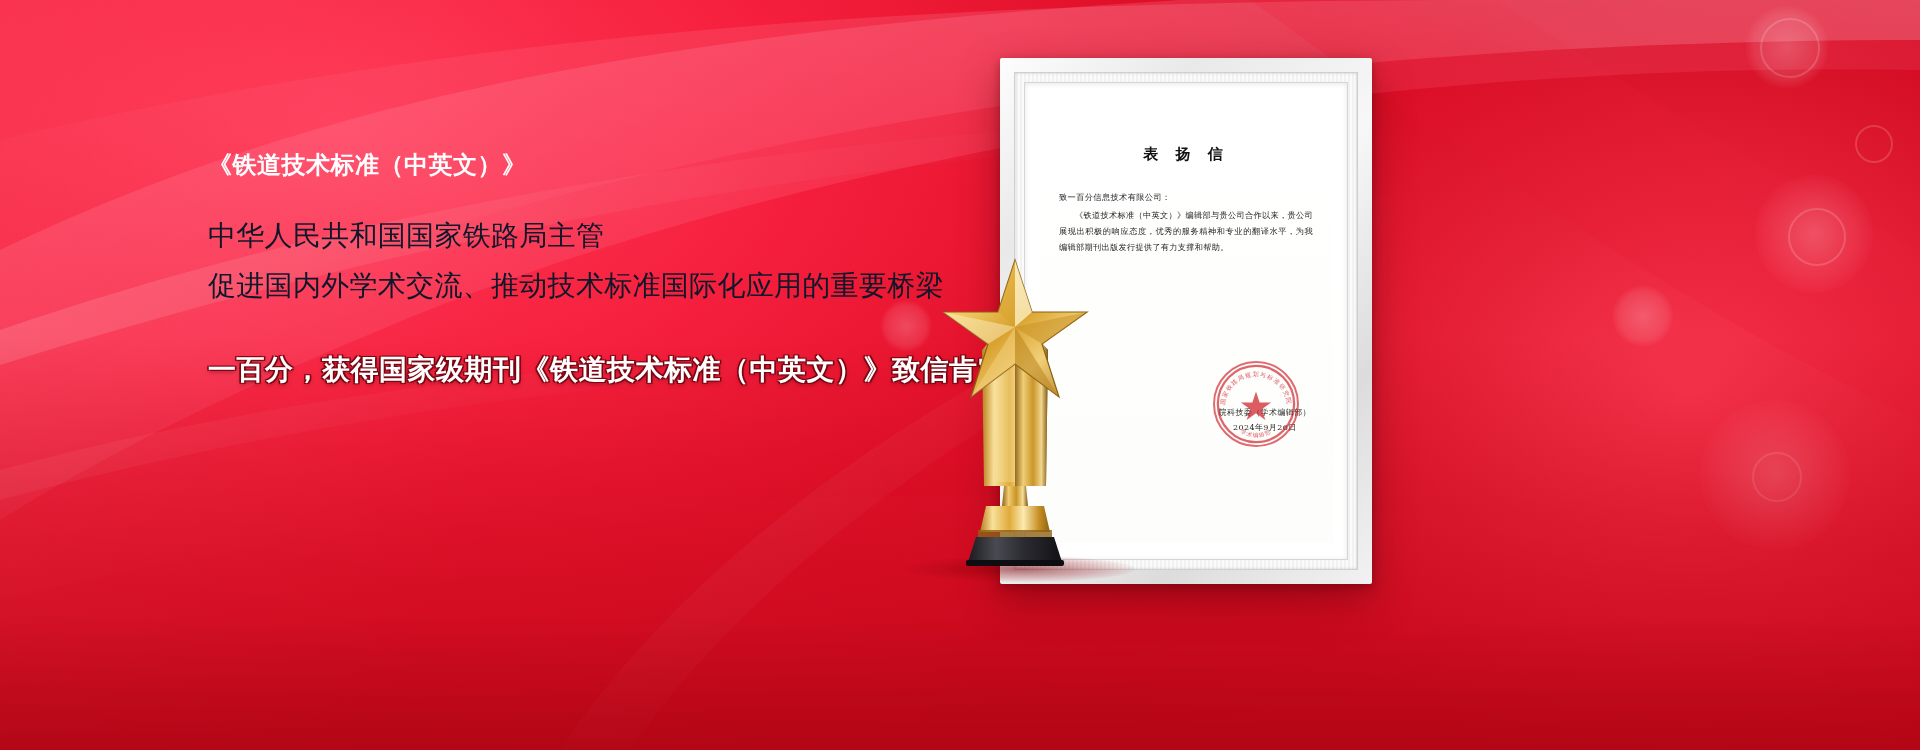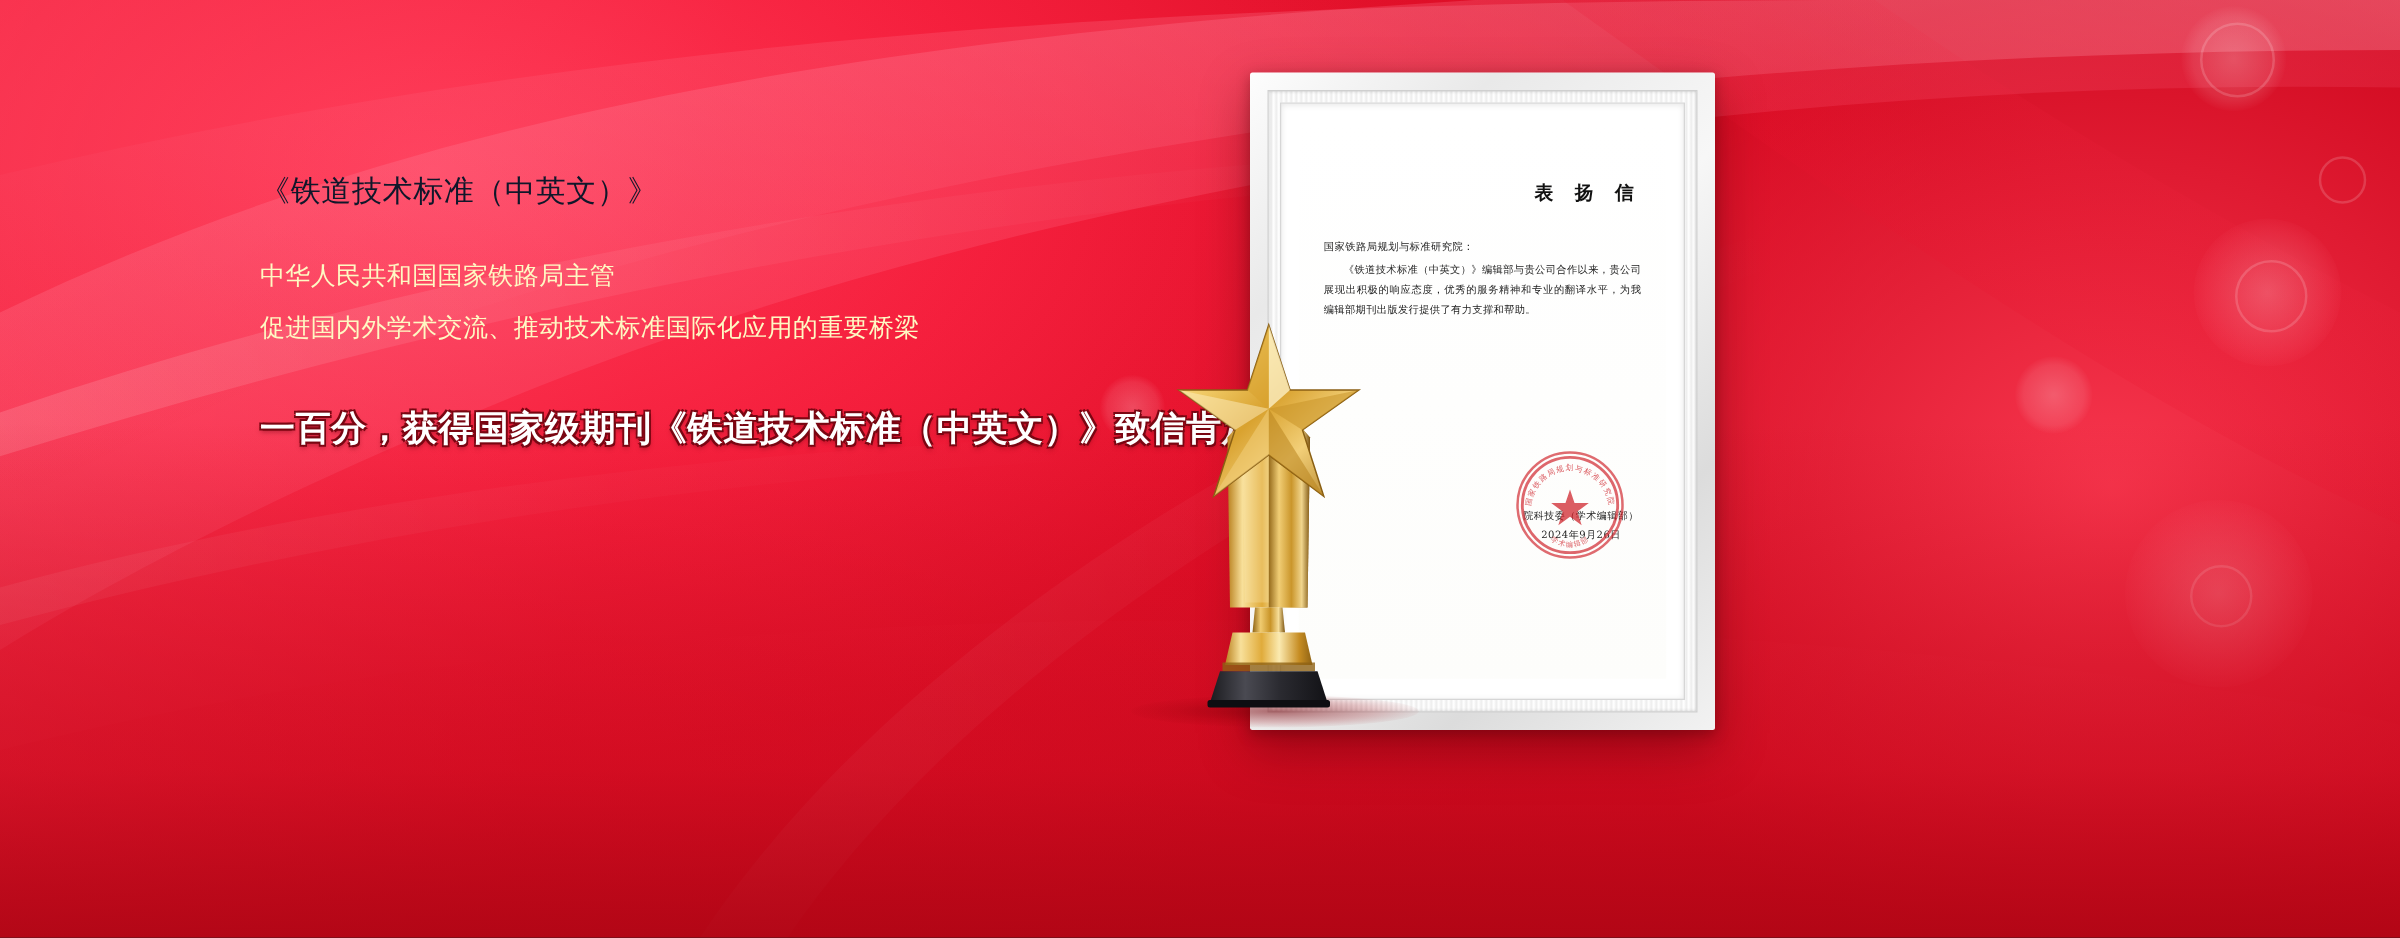--- a/index.html
+++ b/index.html
@@ -68,30 +68,30 @@
 
   
   .text-col {
     position: absolute;
     left: 208px;
     top: 140px;
     width: 820px;
   }
   .journal-title {
     font-size: 24px;
+    font-weight: 700;
+    color: #ffffff;
+    letter-spacing: 0.5px;
+    margin: 11px 0 42px 0;
+    line-height: 1.2;
+  }
+  .desc-line {
+    font-size: 28px;
     font-weight: 400;
     color: #0f172a;
-    letter-spacing: 0.5px;
-    margin: 0 0 42px 0;
-    line-height: 1.2;
-  }
-  .desc-line {
-    font-size: 20px;
-    font-weight: 400;
-    color: #fef9c3;
     line-height: 1.0;
     margin: 0 0 22px 0;
     letter-spacing: 0.3px;
   }
   .headline {
     margin: 52px 0 0 0;
     font-size: 28px;
     font-weight: 700;
     color: #ffffff;
     letter-spacing: 0.5px;
@@ -162,21 +162,21 @@
     height: 100%;
     box-sizing: border-box;
     background: linear-gradient(180deg, #ffffff 0%, #fdfdfb 100%);
     font-family: "DejaVu Serif", "Liberation Serif", serif;
     color: #1d1d1d;
     padding: 46px 20px 0 20px;
     box-sizing: border-box;
     overflow: hidden;
   }
   .cert-title {
-    text-align: right;
+    text-align: center;
     font-size: 15px;
     font-weight: 700;
     letter-spacing: 6px;
     margin: 0 0 26px 0;
     color: #111;
   }
   .cert-salutation {
     font-size: 8.2px;
     line-height: 1.9;
     margin: 0 0 2px 0;
@@ -297,21 +297,21 @@
 
   </div>
 
   <div class="frame">
     <div class="frame-inner-bevel">
       <div class="mat">
         <div class="cert">
 
           <div class="cert-title">表 扬 信</div>
 
-          <div class="cert-salutation">国家铁路局规划与标准研究院：</div>
+          <div class="cert-salutation">致一百分信息技术有限公司：</div>
 
           <div class="cert-para">《铁道技术标准（中英文）》编辑部与贵公司合作以来，贵公司展现出积极的响应态度，优秀的服务精神和专业的翻译水平，为我编辑部期刊出版发行提供了有力支撑和帮助。</div>
 
 
           <div class="cert-sign">
             <div>院科技委（学术编辑部）</div>
             <div>2024年9月26日</div>
           </div>
 
           <div class="seal">

